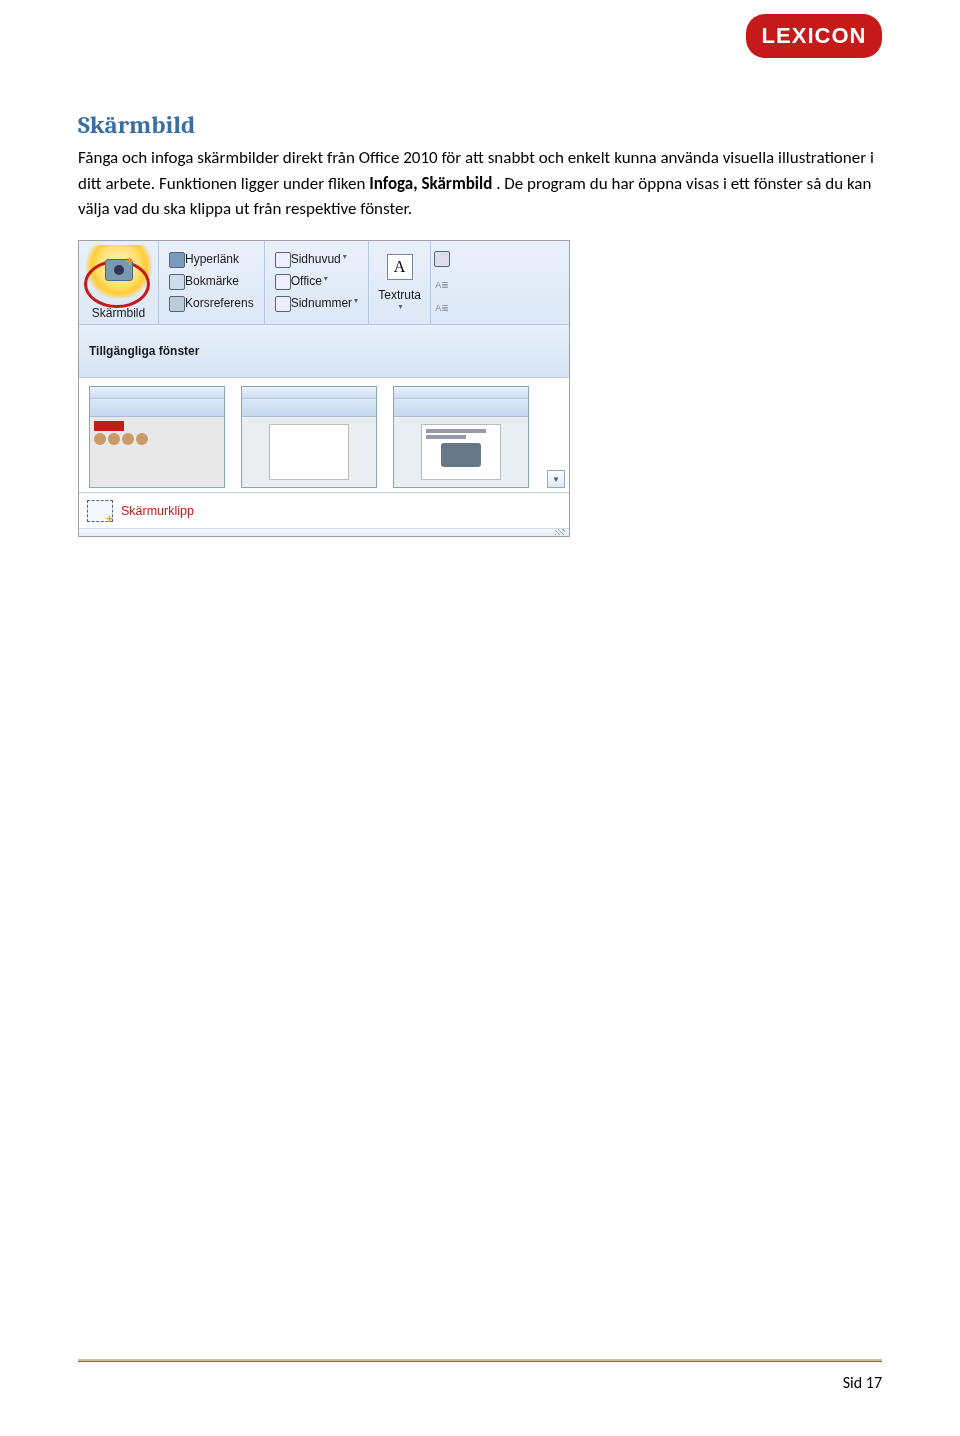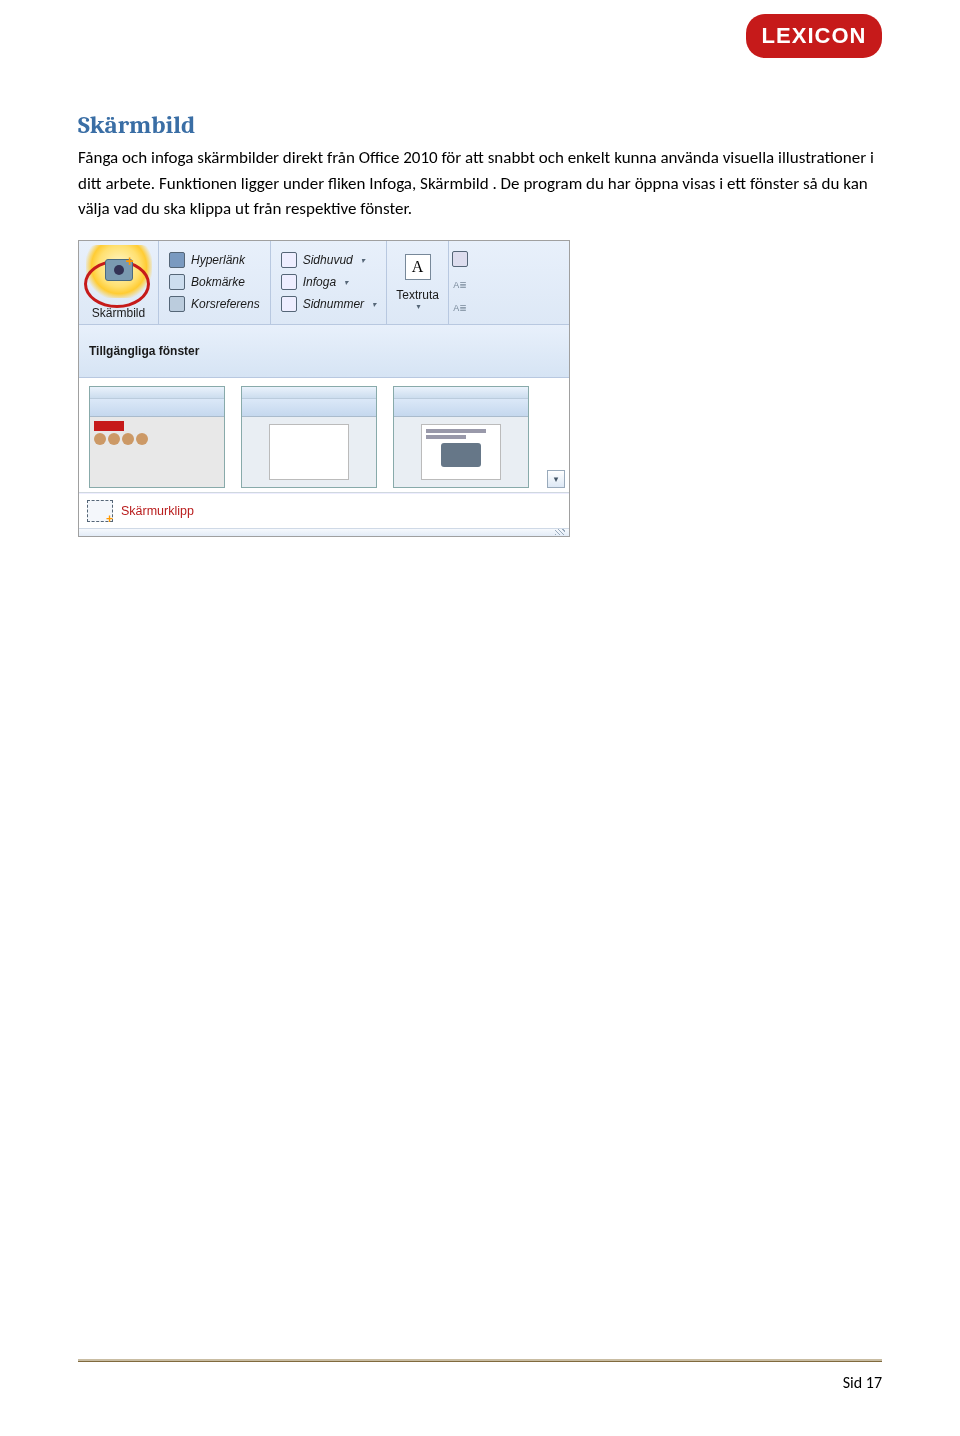--- a/index.html
+++ b/index.html
@@ -35,21 +35,21 @@
       font-weight: bold;
       font-family: Cambria, Georgia, serif;
     }
     .body-text {
       margin-top: 6px;
       font-size: 17px;
       line-height: 1.5;
       color: #000;
       font-family: Calibri, Arial, sans-serif;
     }
-    .body-text b { font-weight: normal; }
+    .body-text b { font-weight: bold; }
 
     .screenshot {
       margin-top: 18px;
       width: 492px;
       border: 1px solid #a0a0a0;
       font-family: "Segoe UI", Tahoma, sans-serif;
       background: linear-gradient(#e8f0fb, #d6e4f4);
     }
 
     .ribbon-row {
@@ -119,27 +119,25 @@
     }
     .rib-label-big {
       margin-top: 8px;
       font-size: 12px;
       color: #1a1a1a;
       text-align: center;
     }
 
     .rib-item {
       display: flex;
-      align-items: center;
-      gap: 6px;
+      align-items: flex-start;
       padding: 3px 4px;
       font-size: 12px;
       color: #1a1a1a;
       white-space: nowrap;
-      font-style: italic;
     }
     .mini-icon {
       width: 16px; height: 16px;
       background: #7a9ac0;
       border: 1px solid #567;
       border-radius: 2px;
       flex-shrink: 0;
     }
     .dd { font-size: 8px; color: #567; margin-left: 2px; }
 
@@ -328,21 +326,21 @@
     </div>
 
     <div class="rib-group">
       <div class="rib-item">
         <div class="mini-icon" style="background:#eef"></div>
         <span>Sidhuvud</span>
           <span class="dd">▾</span>
       </div>
       <div class="rib-item">
         <div class="mini-icon" style="background:#eef"></div>
-        <span>Infoga</span>
+        <span>Office</span>
           <span class="dd">▾</span>
       </div>
       <div class="rib-item">
         <div class="mini-icon" style="background:#eef"></div>
         <span>Sidnummer</span>
           <span class="dd">▾</span>
       </div>
     </div>
 
     <div class="rib-group rib-textruta">

